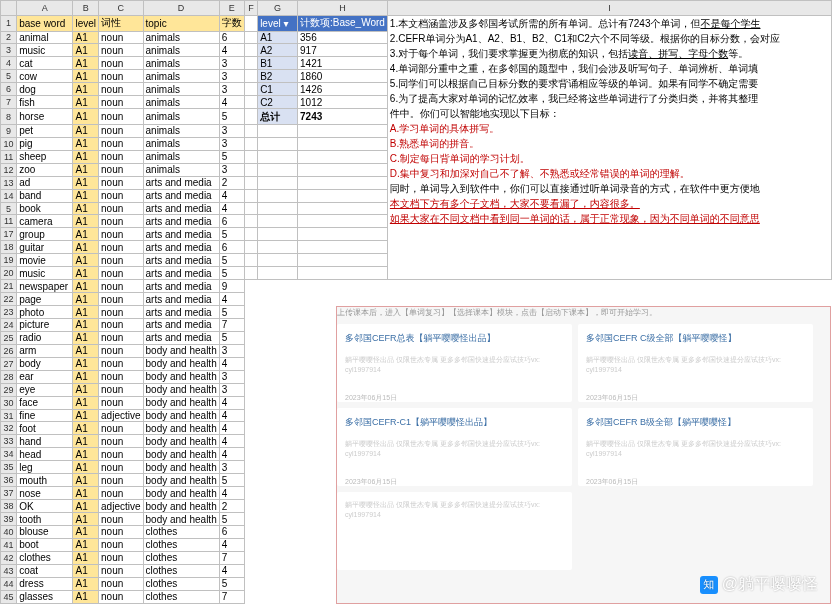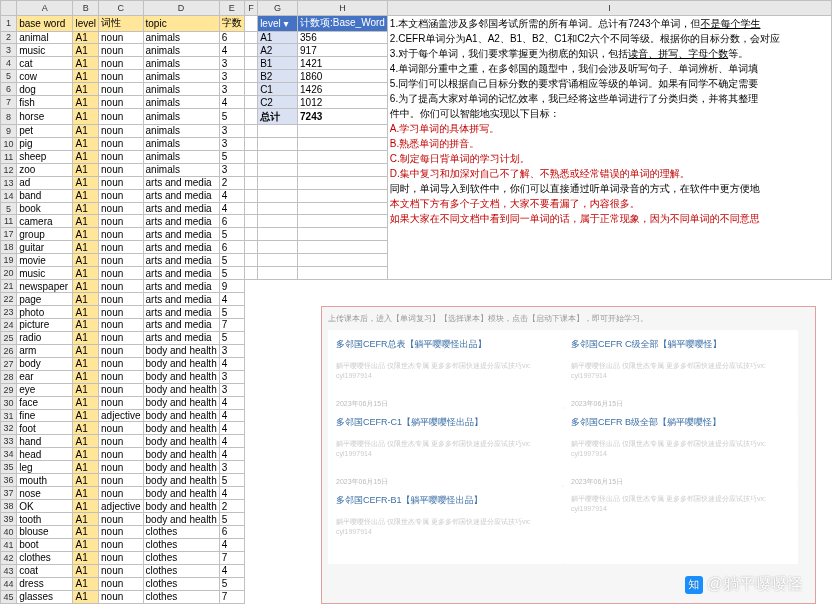--- a/index.html
+++ b/index.html
@@ -11,39 +11,39 @@
 .rowhdr{width:18px;text-align:center!important;background:#e8e8e8;font-size:9px;color:#333}
 .hdr{background:#ffe699}
 .num{text-align:right}
 .colA{width:60px}
 .colF{width:18px}
 .colG{width:50px}
 .colH{width:70px}
 .colWide{width:520px}
 
 
-.overlay{position:absolute;right:16px;top:306px;width:495px;height:298px;background:#f6f6f6;border:1px solid #e0a0a0;font-size:9px;padding:6px}
+.overlay{position:absolute;right:1px;top:306px;width:495px;height:298px;background:#f6f6f6;border:1px solid #e0a0a0;font-size:9px;}
 .ovhdr{color:#999;font-size:8px;margin-bottom:6px}
-.cards{display:flex;flex-wrap:wrap;}
+.cards{display:flex;flex-wrap:wrap;gap:6px}
 .card{background:#fff;width:235px;height:78px;padding:8px;border-radius:2px}
 .card .ttl{color:#3a6ea5;font-size:9px;margin-bottom:10px}
 .card .sub{color:#ccc;font-size:7px;line-height:1.4}
 .card .date{color:#bbb;font-size:7px;margin-top:18px}
 .watermark{position:absolute;right:12px;bottom:8px;color:#fff;font-size:16px;text-shadow:0 0 2px rgba(0,0,0,.4);opacity:.9}
 .zhihu{width:18px;height:18px;background:#0084ff;color:#fff;display:inline-flex;align-items:center;justify-content:center;font-size:11px;border-radius:3px;margin-right:4px;vertical-align:middle}
 
 
 .sumhdr{background:#4472c4;color:#fff;text-align:center}
 .sumcell{text-align:right}
 .sumlab{text-align:right;background:#d9e1f2}
 
 
 .notes{font-size:10px;line-height:1.5;padding:2px 4px;white-space:normal;vertical-align:top}
 .notes .red{color:#c00000}
-.notes .bluelink{color:#c00000;}
+.notes .bluelink{color:#c00000;text-decoration:underline}
 .notes u{text-decoration:underline}
 </style>
 </head>
 <body>
 
 <table class="sheet">
 <tbody>
       <tr class="colhdr">
 <th class="rowhdr"></th>
 <th class="colA">A</th>
@@ -513,25 +513,20 @@
     <div class="ttl">多邻国CEFR-C1【躺平嘤嘤怪出品】</div>
     <div class="sub">躺平嘤嘤怪出品 仅限世杰专属 更多多邻国快速提分应试技巧vx: cyl1997914</div>
     <div class="date">2023年06月15日</div>
   </div>
       <div class="card">
     <div class="ttl">多邻国CEFR B级全部【躺平嘤嘤怪】</div>
     <div class="sub">躺平嘤嘤怪出品 仅限世杰专属 更多多邻国快速提分应试技巧vx: cyl1997914</div>
     <div class="date">2023年06月15日</div>
   </div>
       <div class="card">
-    <div class="ttl">多邻国CEFR-B1【躺平嘤嘤怪出品】</div>
-    <div class="sub">躺平嘤嘤怪出品 仅限世杰专属 更多多邻国快速提分应试技巧vx: cyl1997914</div>
-    <div class="date"></div>
-  </div>
-      <div class="card">
     <div class="sub">躺平嘤嘤怪出品 仅限世杰专属 更多多邻国快速提分应试技巧vx: cyl1997914</div>
     <div class="date"></div>
   </div>
     </div>
   <div class="watermark">
     <span class="zhihu">知</span><span>@躺平嘤嘤怪</span>
   </div>
 </div>
 
 </body></html>

